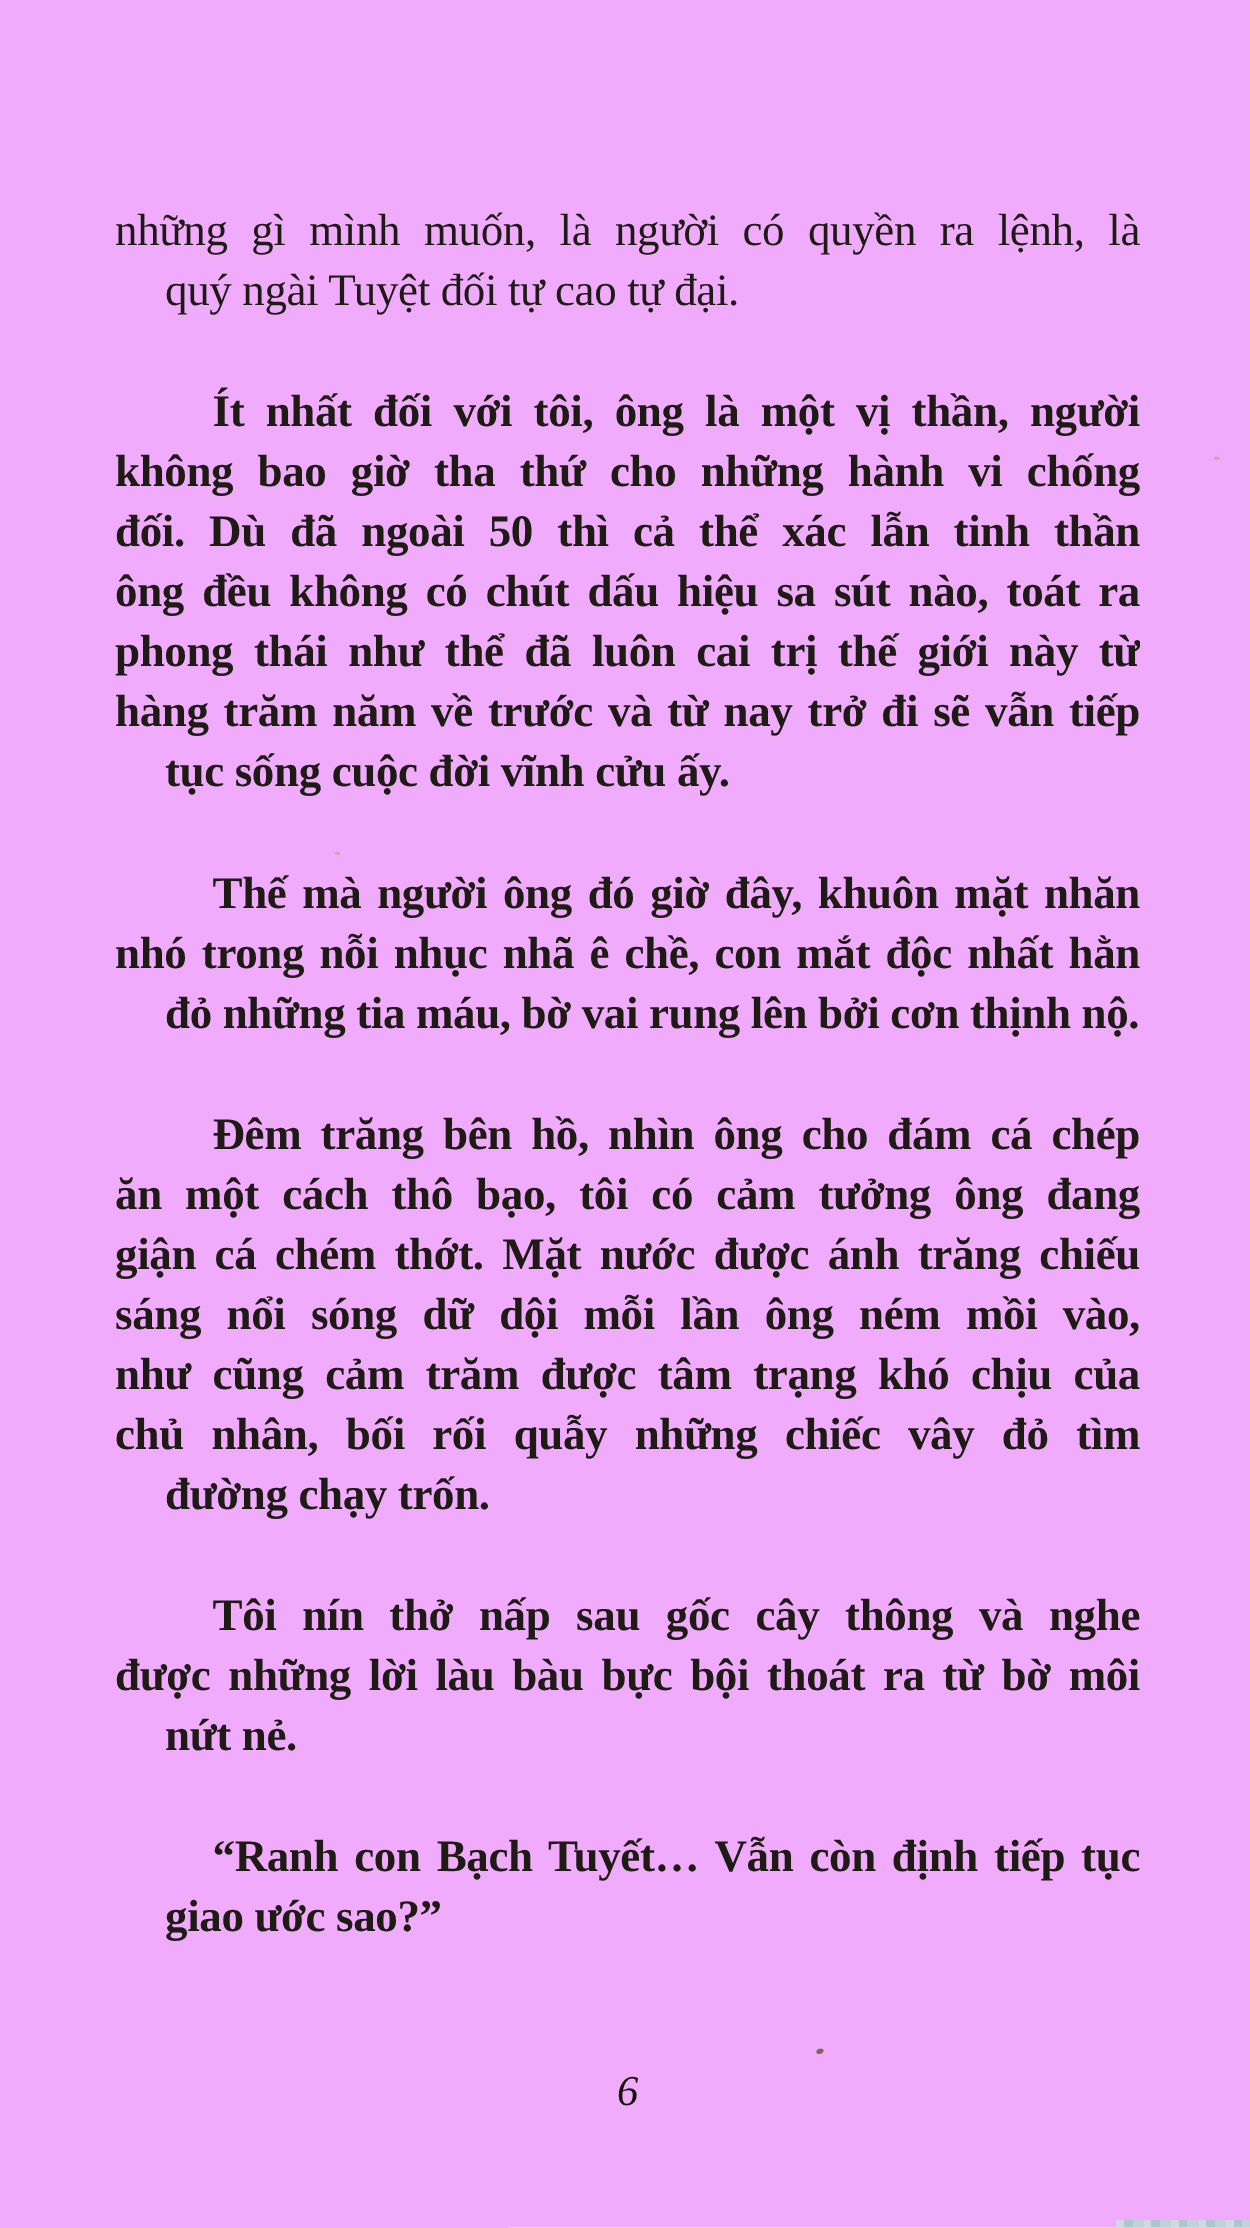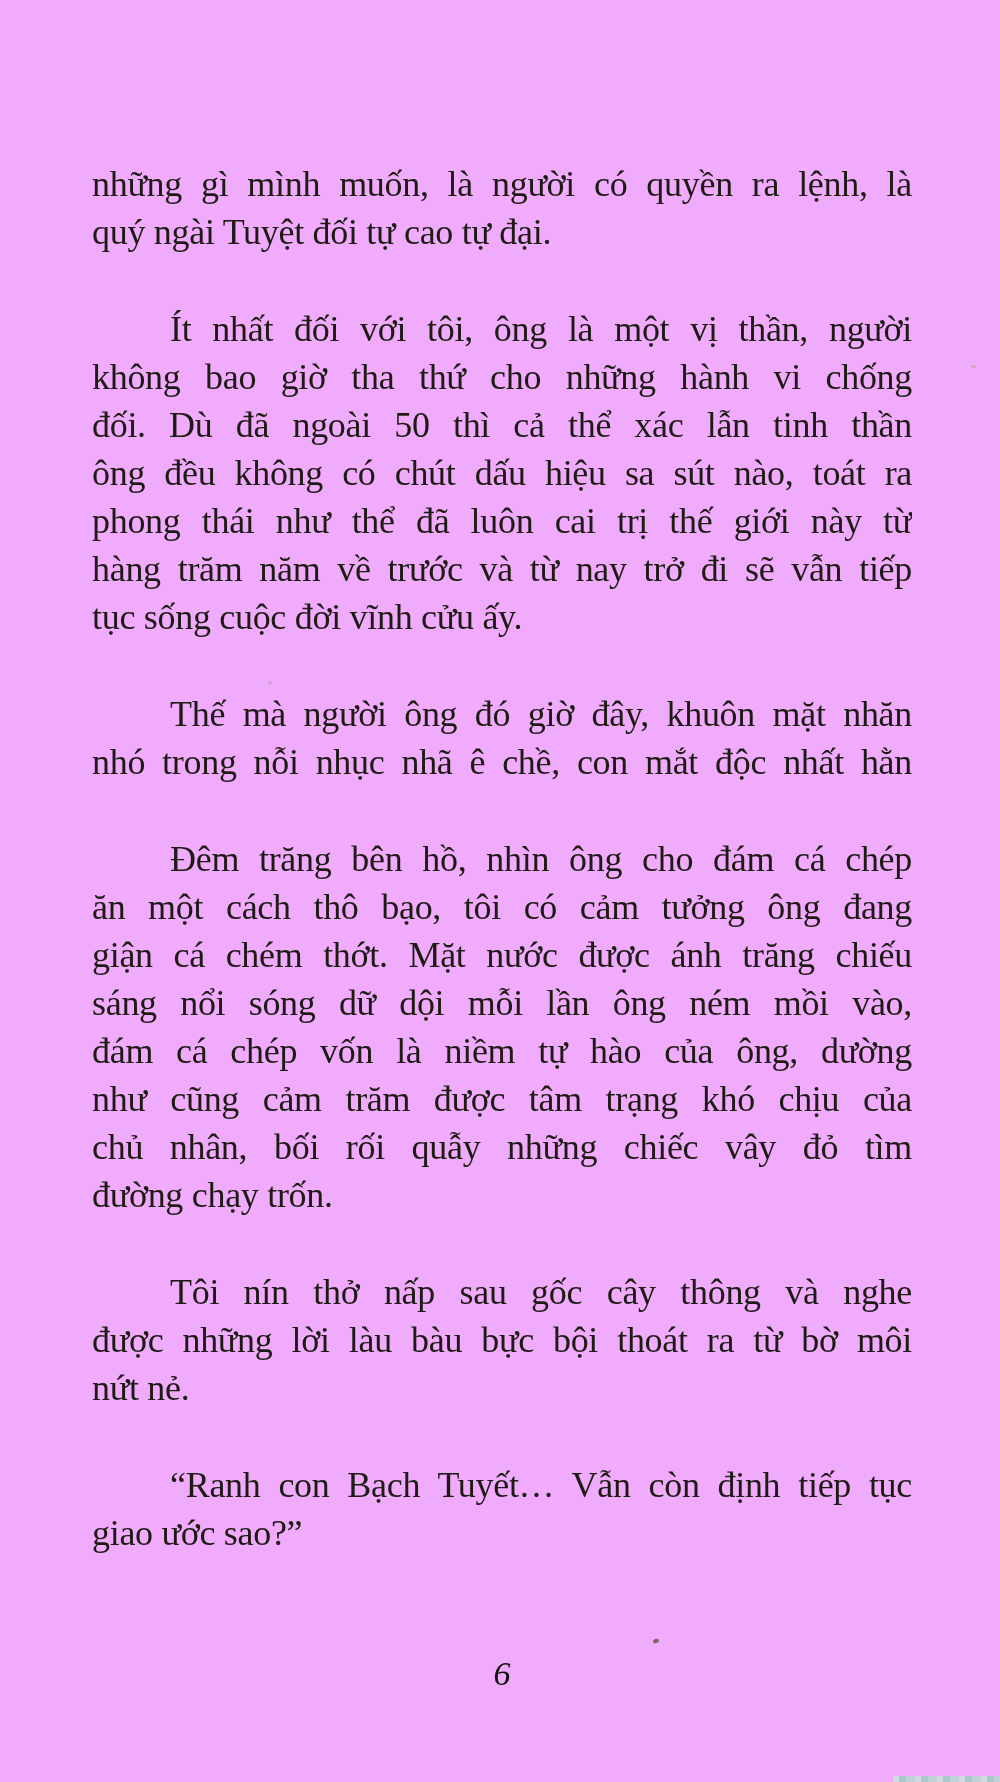--- a/index.html
+++ b/index.html
@@ -13,32 +13,32 @@
     font-family: "Liberation Serif", "DejaVu Serif", serif;
     color: #1e1a14;
   }
   .text-block {
     position: absolute;
     left: 92px;
     top: 160px;
     width: 820px;
   }
   .para { margin: 0; }
-  .para + .para { margin-top: 49px; }
+  .para + .para { margin-top: 49px; font-weight: bold; }
   .line {
     font-size: 36px;
     line-height: 48px;
     height: 48px;
     overflow: hidden;
     letter-spacing: -0.3px;
     text-align: justify;
     text-align-last: justify;
     white-space: normal;
   }
-  .line.last { text-align-last: left; }
+  .line.last { text-align-last: left; margin-left: 40px; }
   .para.indent .line:first-child { text-indent: 78px; }
   .page-number {
     position: absolute;
     left: 92px;
     width: 820px;
     top: 1655px;
     text-align: center;
     font-size: 34px;
     font-style: italic;
     color: #14110d;
@@ -77,27 +77,27 @@
         <div class="line">không bao giờ tha thứ cho những hành vi chống</div>
         <div class="line">đối. Dù đã ngoài 50 thì cả thể xác lẫn tinh thần</div>
         <div class="line">ông đều không có chút dấu hiệu sa sút nào, toát ra</div>
         <div class="line">phong thái như thể đã luôn cai trị thế giới này từ</div>
         <div class="line">hàng trăm năm về trước và từ nay trở đi sẽ vẫn tiếp</div>
         <div class="line last">tục sống cuộc đời vĩnh cửu ấy.</div>
       </div>
       <div class="para indent">
         <div class="line">Thế mà người ông đó giờ đây, khuôn mặt nhăn</div>
         <div class="line">nhó trong nỗi nhục nhã ê chề, con mắt độc nhất hằn</div>
+        <div class="line last">đỏ những tia máu, bờ vai rung lên bởi cơn thịnh nộ.</div>
       </div>
       <div class="para indent">
         <div class="line">Đêm trăng bên hồ, nhìn ông cho đám cá chép</div>
         <div class="line">ăn một cách thô bạo, tôi có cảm tưởng ông đang</div>
         <div class="line">giận cá chém thớt. Mặt nước được ánh trăng chiếu</div>
         <div class="line">sáng nổi sóng dữ dội mỗi lần ông ném mồi vào,</div>
-        <div class="line">đám cá chép vốn là niềm tự hào của ông, dường</div>
         <div class="line">như cũng cảm trăm được tâm trạng khó chịu của</div>
         <div class="line">chủ nhân, bối rối quẫy những chiếc vây đỏ tìm</div>
         <div class="line last">đường chạy trốn.</div>
       </div>
       <div class="para indent">
         <div class="line">Tôi nín thở nấp sau gốc cây thông và nghe</div>
         <div class="line">được những lời làu bàu bực bội thoát ra từ bờ môi</div>
         <div class="line last">nứt nẻ.</div>
       </div>
       <div class="para indent">

